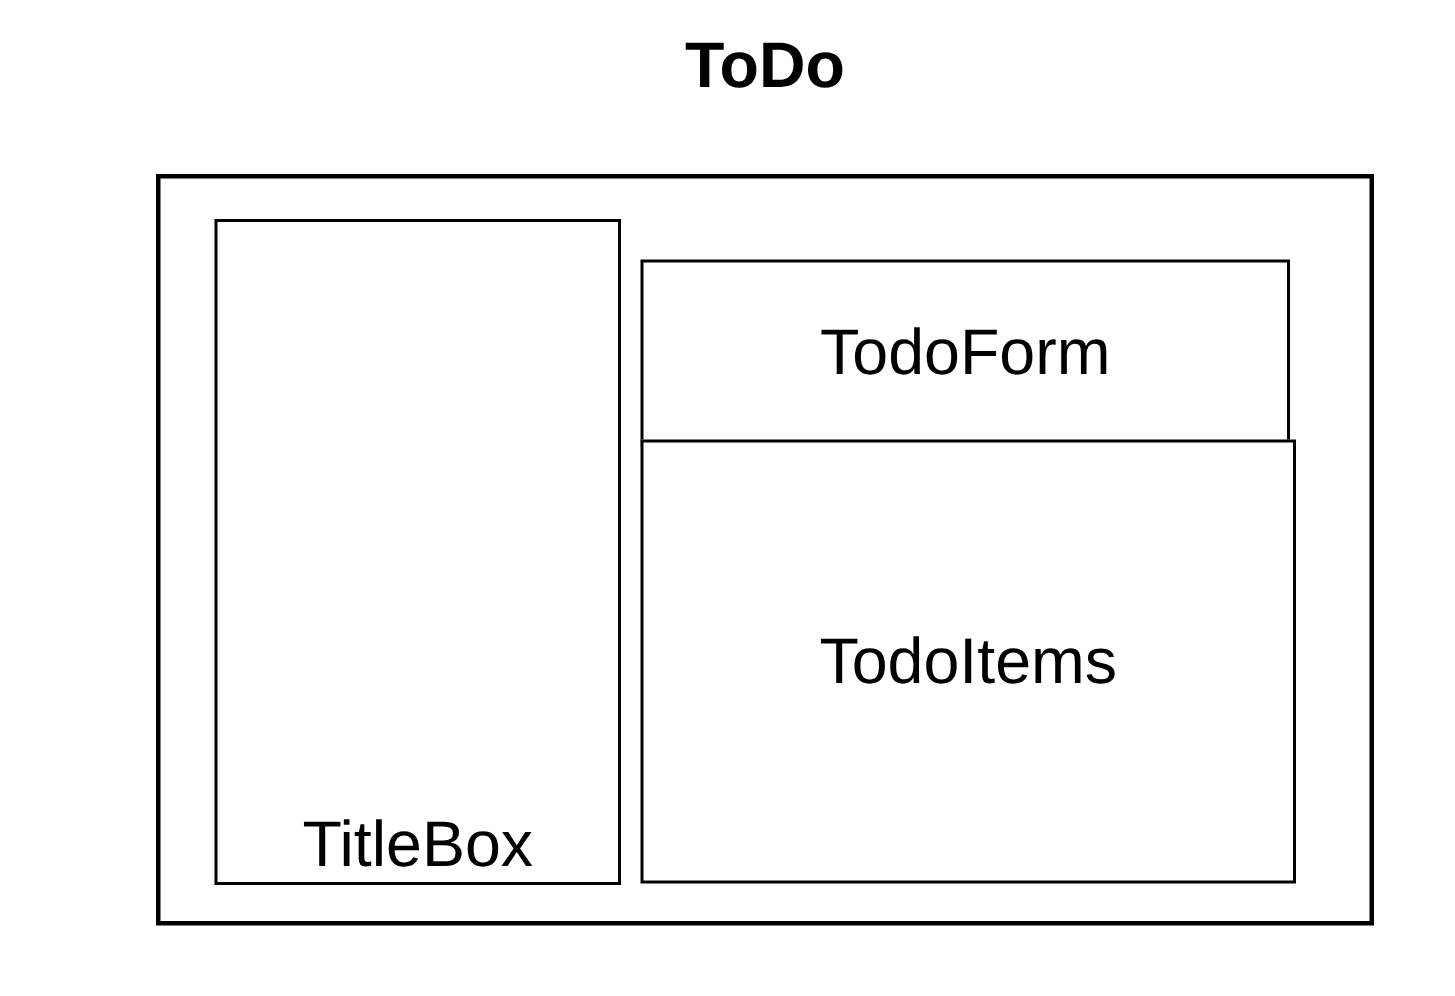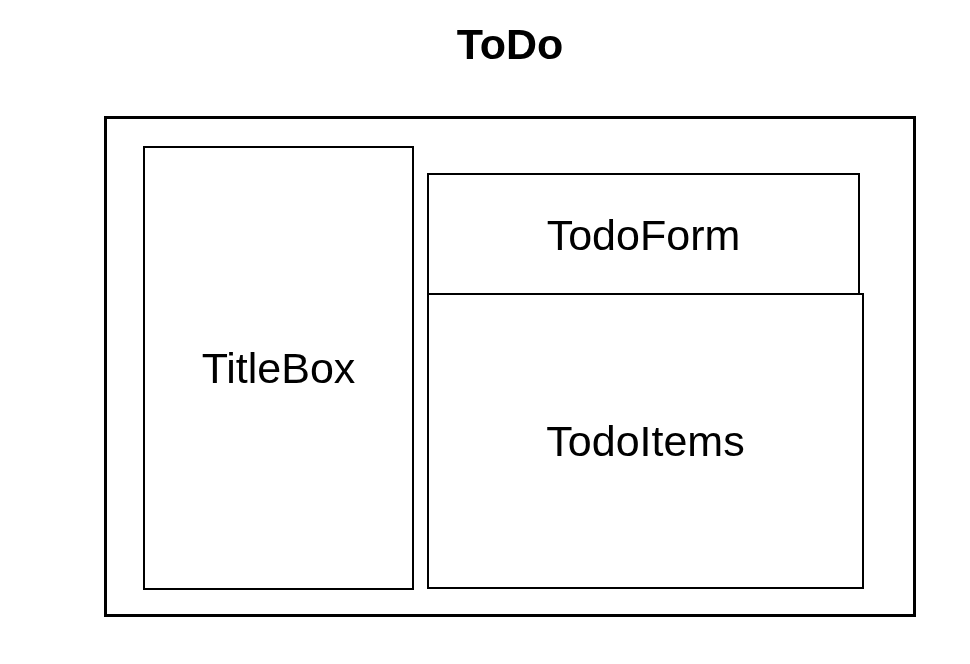--- a/index.html
+++ b/index.html
@@ -51,20 +51,21 @@
     font-weight: normal;
     color: #000000;
     white-space: nowrap;
   }
   
   .node-titlebox {
     left: 36px;
     top: 27px;
     width: 271px;
     height: 444px;
+    align-items: flex-end;
   }
   .node-todoform {
     left: 320px;
     top: 42px;
     width: 433px;
     height: 125px;
     margin-top: 12px;
   }
   .node-todoitems {
     left: 320px;

